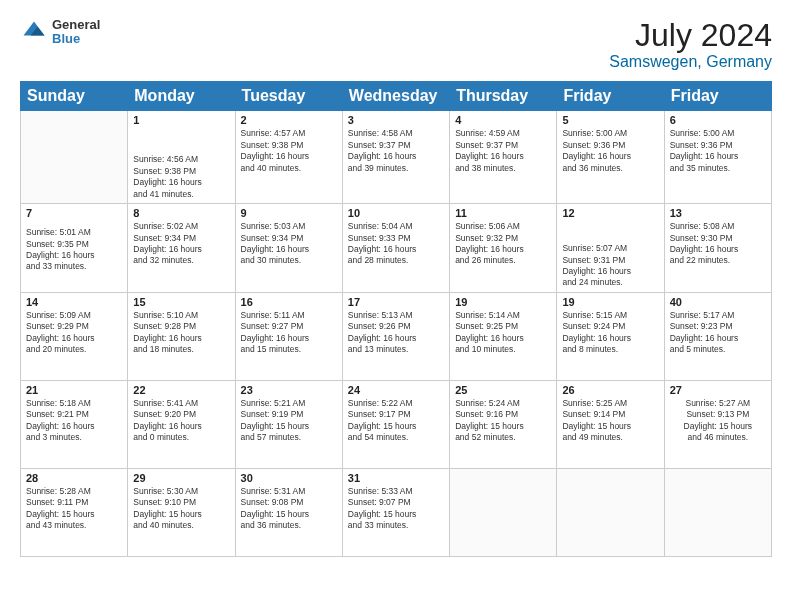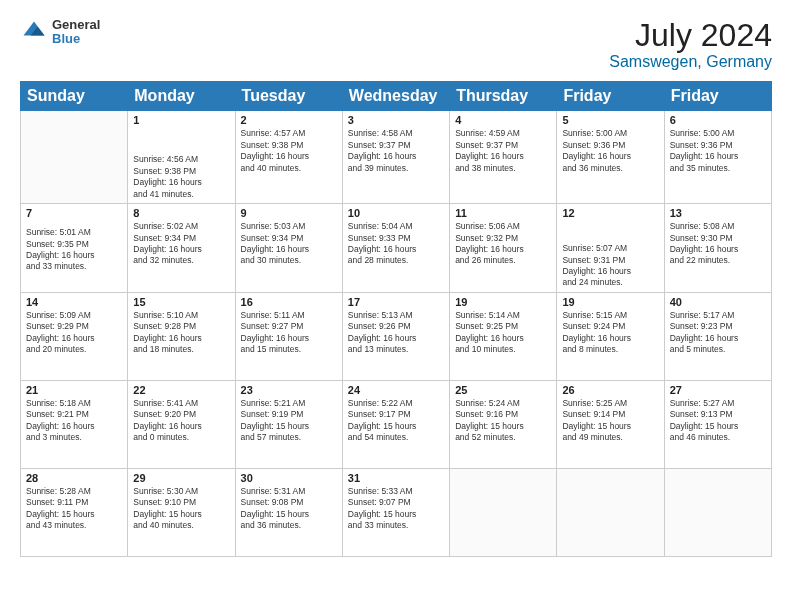--- a/index.html
+++ b/index.html
@@ -314,21 +314,21 @@
           </td>
           <td>
             <span class="day-num">26</span>
             <div class="day-info" style="white-space: pre-line;">Sunrise: 5:25 AM
 Sunset: 9:14 PM
 Daylight: 15 hours
 and 49 minutes.</div>
           </td>
           <td>
             <span class="day-num">27</span>
-            <div class="day-info" style="white-space: pre-line;">Sunrise: 5:27 AM
+            <div class="day-info" style="white-space: pre-line; text-align: center;">Sunrise: 5:27 AM
 Sunset: 9:13 PM
 Daylight: 15 hours
 and 46 minutes.</div>
           </td>
         </tr>
         <tr>
           <td>
             <span class="day-num">28</span>
             <div class="day-info" style="white-space: pre-line;">Sunrise: 5:28 AM
 Sunset: 9:11 PM

